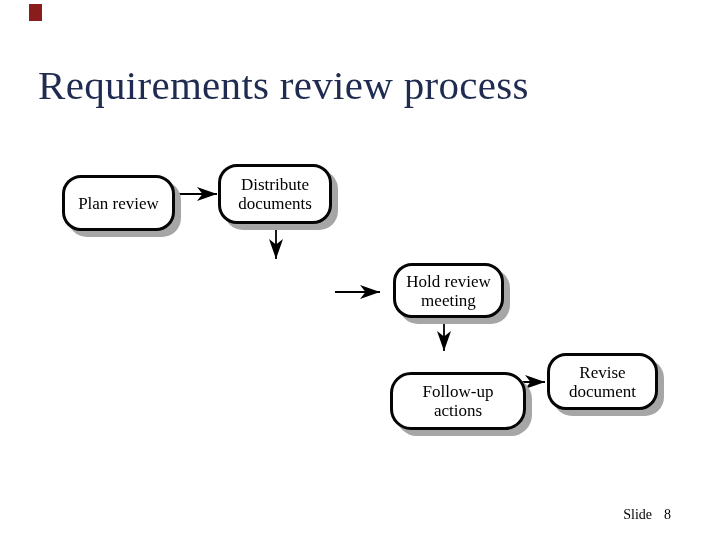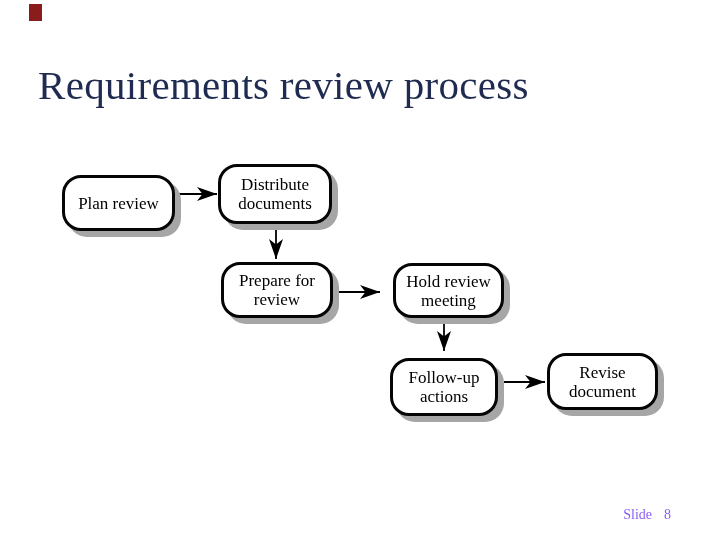--- a/index.html
+++ b/index.html
@@ -30,25 +30,25 @@
     box-shadow:6px 6px 0 #a6a6a6;
     display:flex;align-items:center;justify-content:center;
     text-align:center;
     font-size:17px;line-height:19px;color:#000000;
     padding:2px 6px;
   }
   .n1{left:62px;top:175px;width:113px;height:56px;}
   .n2{left:218px;top:164px;width:114px;height:60px;}
   .n3{left:221px;top:262px;width:112px;height:56px;}
   .n4{left:393px;top:263px;width:111px;height:55px;}
-  .n5{left:390px;top:358px;width:108px;height:58px;}
+  .n5{left:390px;top:372px;width:136px;height:58px;border-radius:21px;}
   .n6{left:547px;top:353px;width:111px;height:57px;}
   .slide-footer{
     position:absolute;top:507px;right:49px;
-    font-size:14px;color:#8b5cf6;
+    font-size:14px;color:#000000;
     white-space:nowrap;
   }
   .slide-footer .num{margin-left:12px;}
   .edge-line{stroke:#000000;stroke-width:1.8;fill:none;}
 </style>
 </head>
 <body>
 
 <div class="slide">
 
@@ -68,23 +68,20 @@
     <path class="edge-line" d="M444,320 L444,351" marker-end="url(#ah)"></path>
     <path class="edge-line" d="M504,382 L545,382" marker-end="url(#ah)"></path>
   </svg>
 
   <div class="flow-node n1">
     <span>Plan review</span>
   </div>
   <div class="flow-node n2">
     <span>Distribute documents</span>
   </div>
-  <div class="flow-node n3">
-    <span>Prepare for review</span>
-  </div>
   <div class="flow-node n4">
     <span>Hold review meeting</span>
   </div>
   <div class="flow-node n5">
     <span>Follow-up actions</span>
   </div>
   <div class="flow-node n6">
     <span>Revise document</span>
   </div>
 

